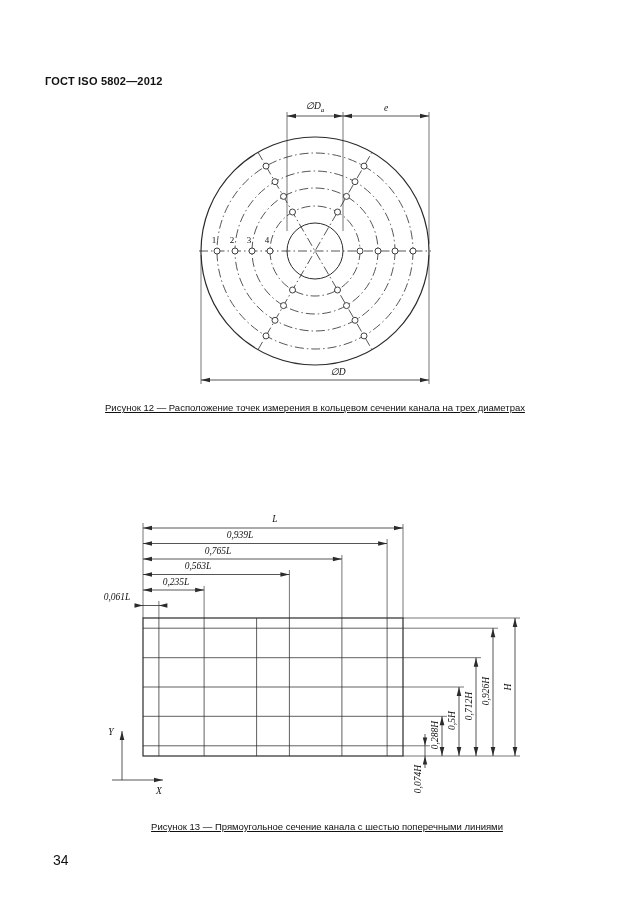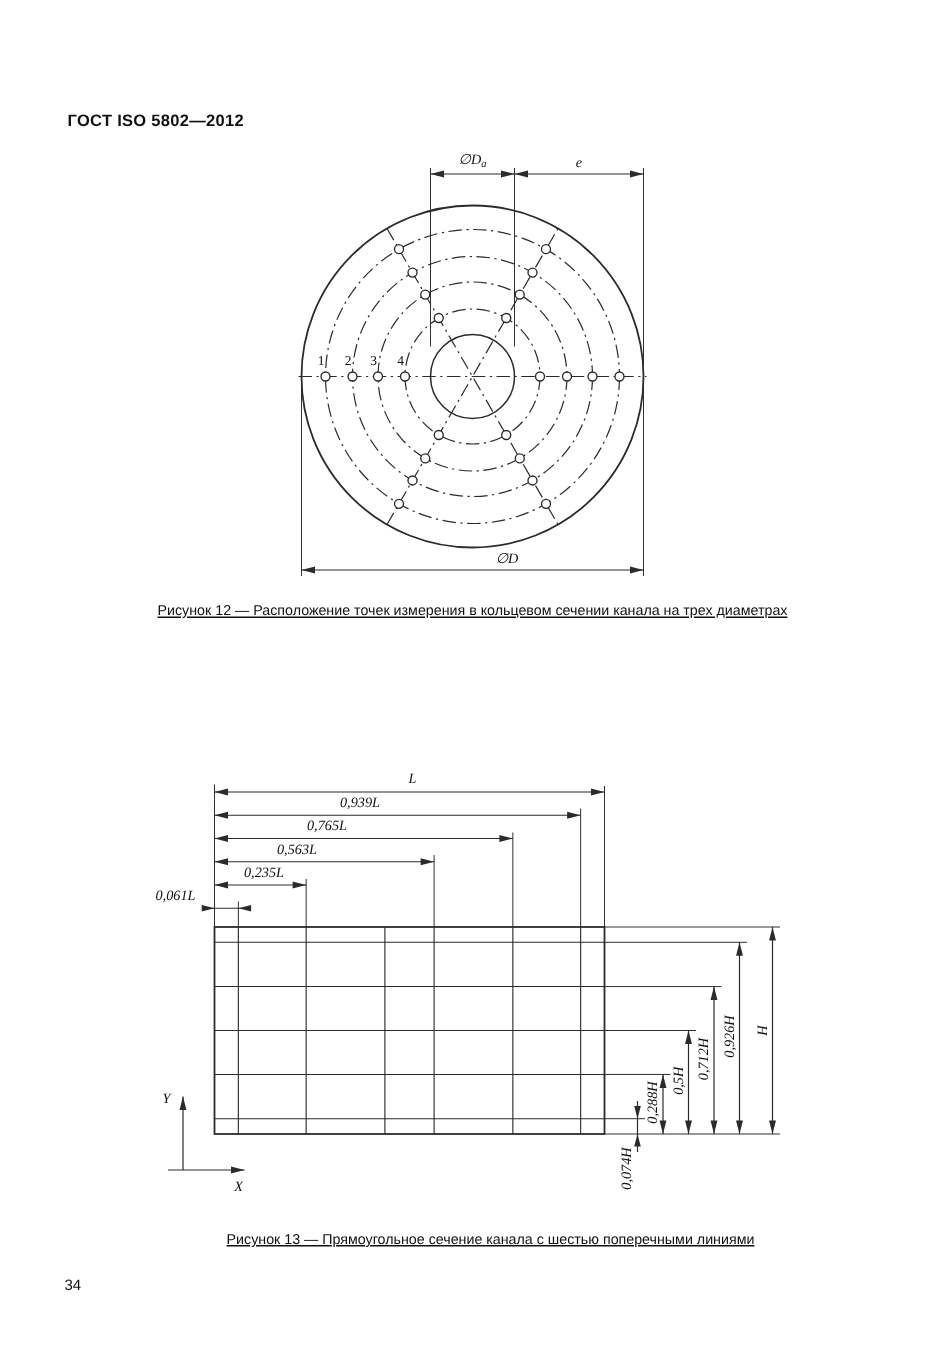--- a/index.html
+++ b/index.html
@@ -5,21 +5,21 @@
   html,body { margin:0; padding:0; background:#ffffff; }
   .page {
     position:relative; width:630px; height:913px; background:#ffffff;
     font-family:"Liberation Sans", sans-serif; color:#111; overflow:hidden;margin-top:28px;
   }
   .header {
     position:absolute; left:45px; top:47px;
     font-size:11px; font-weight:bold; letter-spacing:0.2px;
   }
   .pagenum {
-    position:absolute; left:43px; top:824px; font-size:10px;
+    position:absolute; left:53px; top:824px; font-size:14px;
   }
   .caption {
     position:absolute; left:0; width:630px; text-align:center;
     font-size:9.5px; line-height:13.5px; color:#111;text-decoration:underline;
   }
   .caption12 { top:373px; }
   .caption13 { top:792px;padding-left:12px; }
   svg.drawing { position:absolute; left:0; top:0; }
 
   

